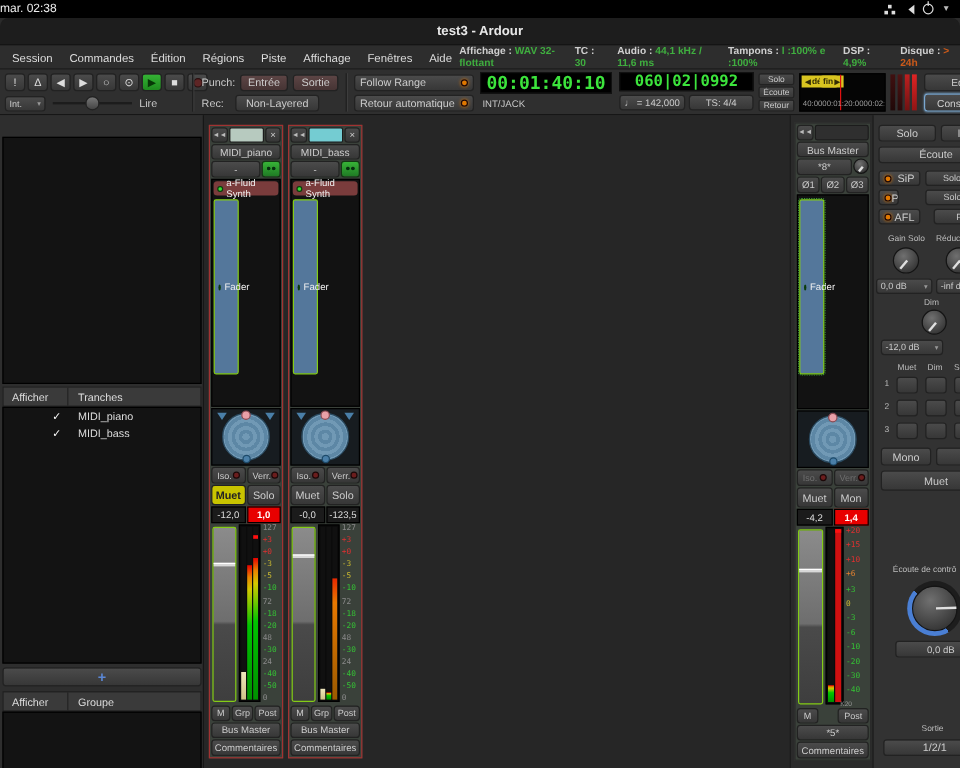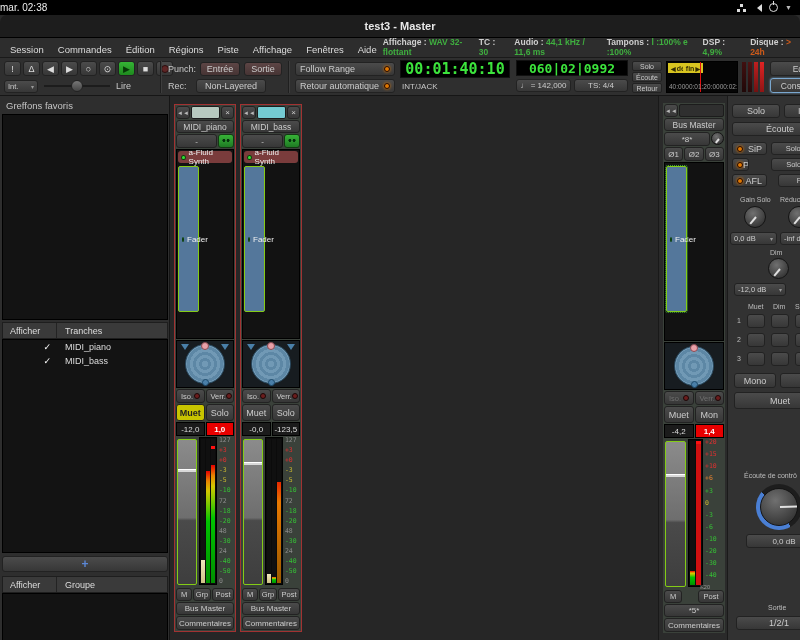--- a/index.html
+++ b/index.html
@@ -132,21 +132,21 @@
   <div class="gb-center">mar. 02:38</div>
   <div class="gb-right">
     <span class="ico-net"></span>
     <span class="ico-vol"></span>
     <span class="ico-pwr"></span>
     <span class="caret">▼</span>
   </div>
 </div>
 
 <div class="abs titlebar">
-  <span>test3 - Master</span>
+  <span>test3 - Ardour</span>
 </div>
 
 <div class="abs menubar">
   <div class="menus">
     <span class="menu-item">Session</span>
     <span class="menu-item">Commandes</span>
     <span class="menu-item">Édition</span>
     <span class="menu-item">Régions</span>
     <span class="menu-item">Piste</span>
     <span class="menu-item">Affichage</span>
@@ -226,21 +226,20 @@
     <div class="mbar" style="background:linear-gradient(#401010,#200808)"></div>
     <div class="mbar" style="background:linear-gradient(#501414,#280a0a)"></div>
     <div class="mbar" style="background:linear-gradient(#c02020,#701212)"></div>
     <div class="mbar" style="background:linear-gradient(#e02424,#901515)"></div>
   </div>
   <div class="btn tab abs" style="left:770px;top:3px">Edit</div>
   <div class="btn tab active abs" style="left:770px;top:20px">Console d</div>
 </div>
 
 <div class="abs sidebar">
-  <div class="side-title">Greffons favoris</div>
   <div class="darklist abs" style="left:2px;top:18px;width:166px;height:206px"></div>
   <div class="colhead abs" style="left:2px;top:226px;width:166px">
     <span class="c1">Afficher</span>
     <span class="c2">Tranches</span>
   </div>
   <div class="darklist abs" style="left:2px;top:243px;width:166px;height:214px">
     <div class="trow">
       <span class="chk">✓</span>
       <span class="nm">MIDI_piano</span>
     </div>

